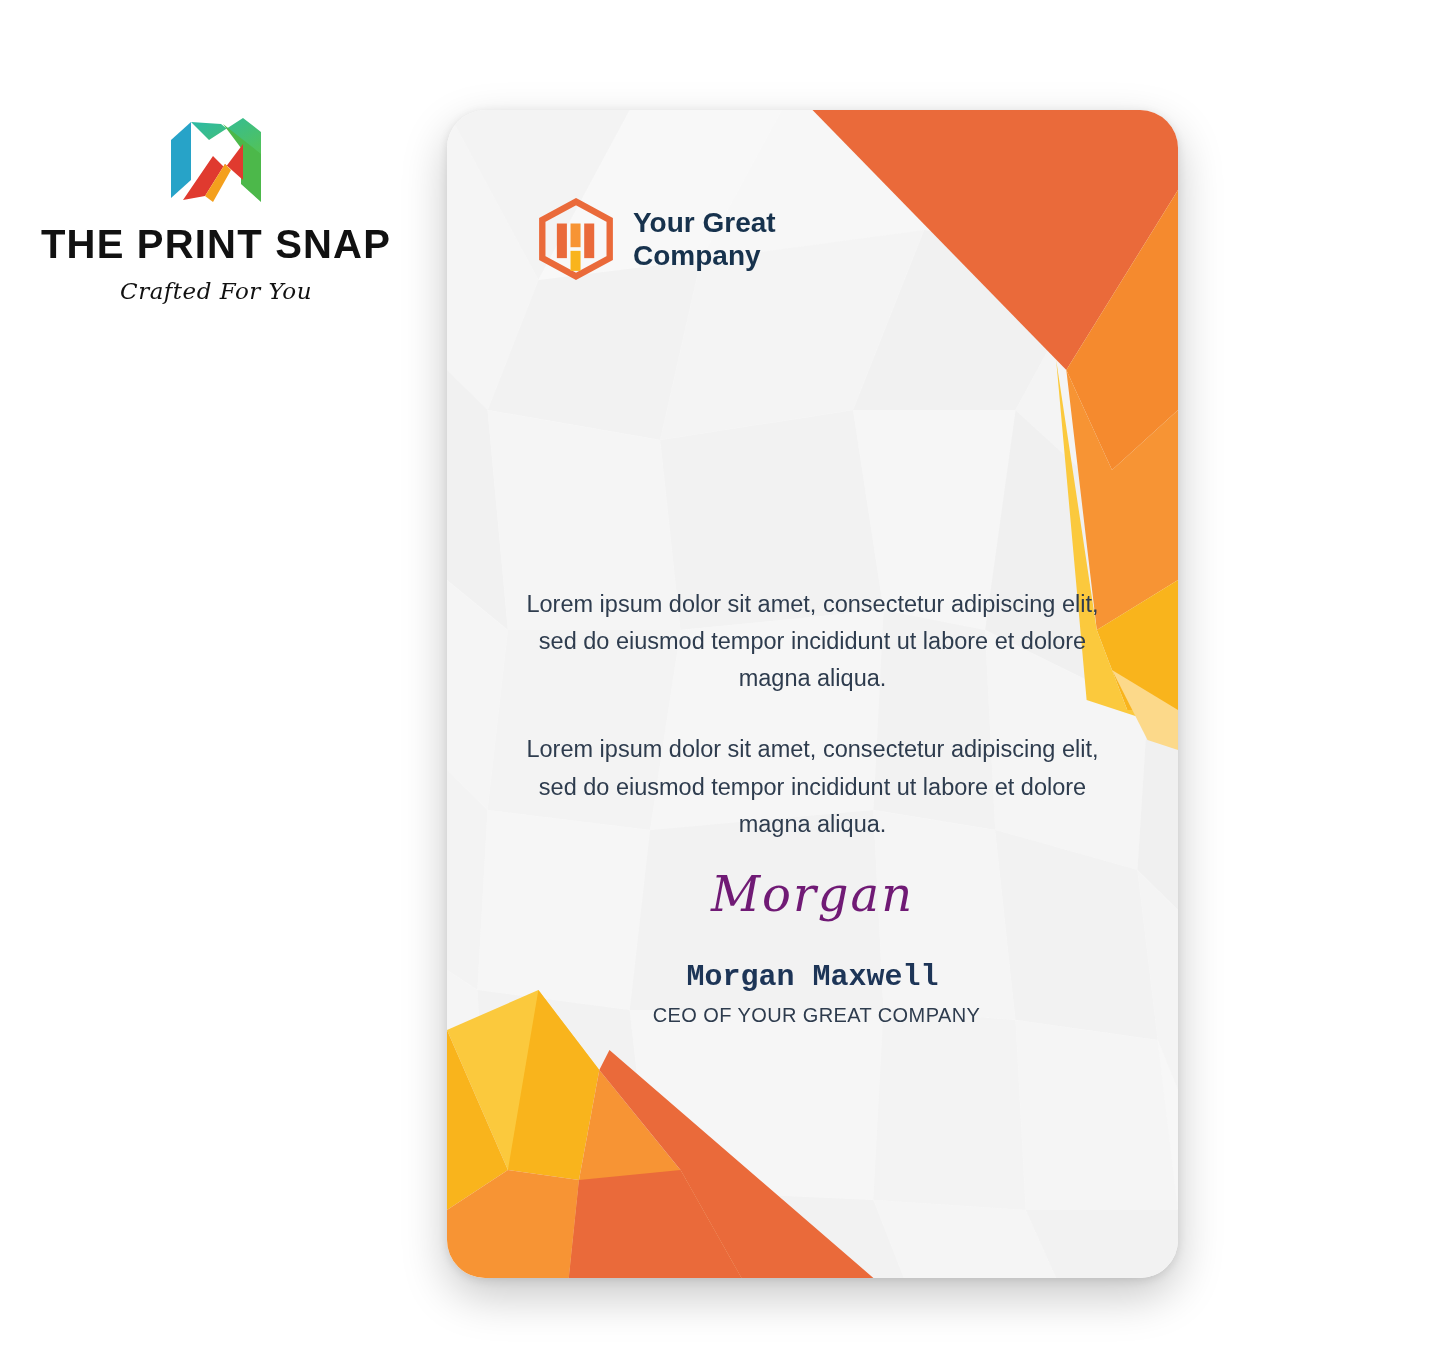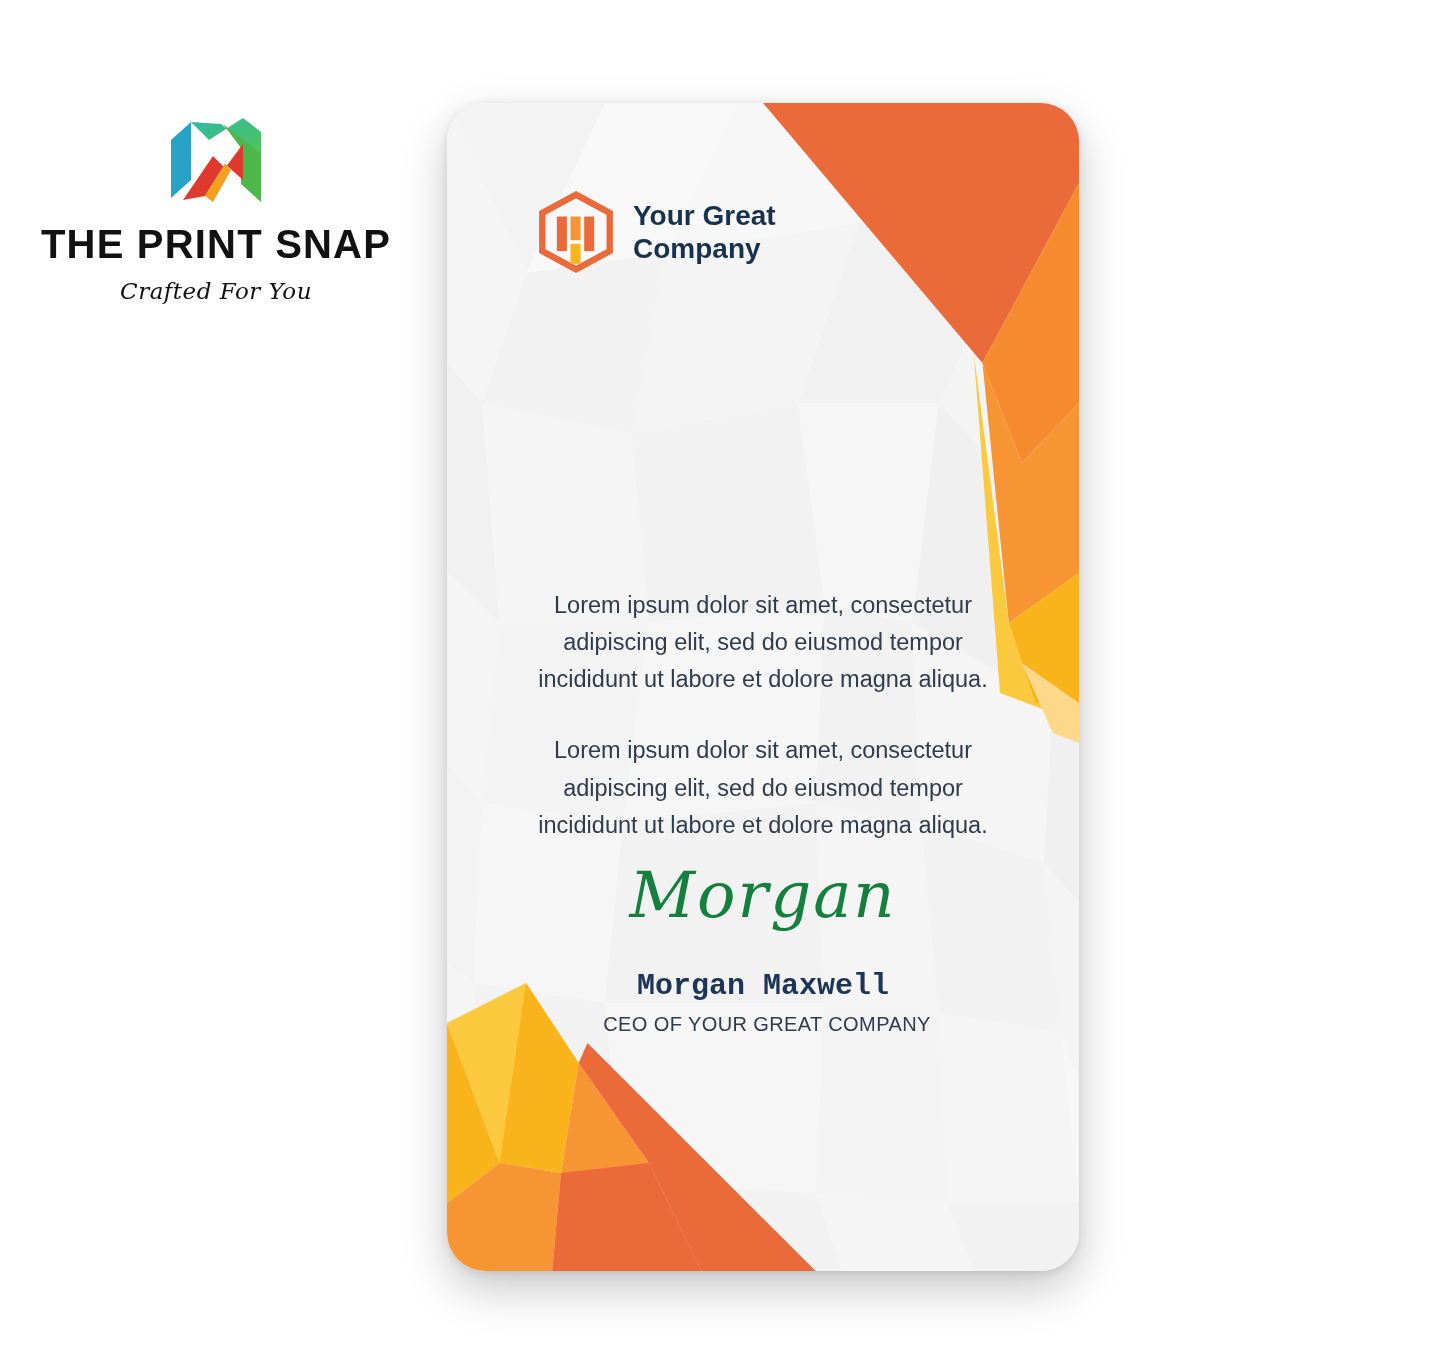--- a/index.html
+++ b/index.html
@@ -43,22 +43,22 @@
     font-style: italic;
     font-size: 23px;
     color: #111111;
     letter-spacing: 0.5px;
   }
 
   
   .card-wrap {
     position: absolute;
     left: 447px;
-    top: 103px;
-    width: 632px;
+    top: 110px;
+    width: 731px;
     height: 1168px;
   }
   .card {
     position: absolute;
     inset: 0;
     border-radius: 38px;
     overflow: hidden;
     background: #f7f7f7;
     box-shadow: 0 18px 46px rgba(0,0,0,0.22), 0 2px 10px rgba(0,0,0,0.10);
   }
@@ -112,37 +112,37 @@
     top: 468px;
     left: 72px;
     right: 72px;
     z-index: 5;
   }
   .para {
     text-align: center;
     font-size: 23.5px;
     line-height: 1.58;
     color: #2e3c4e;
-    margin: 16px 0 34px 0;
+    margin: 8px 0 34px 0;
   }
   .para:last-child { margin-bottom: 0; }
 
   .signature {
     position: absolute;
     top: 760px;
     left: 0;
     right: 0;
     text-align: center;
     z-index: 5;
   }
   .sig-mark {
     font-family: "DejaVu Serif", serif;
     font-style: italic;
-    font-size: 64px;
-    color: #15803d;
+    font-size: 48px;
+    color: #701a75;
     letter-spacing: 2px;
     line-height: 1;
   }
   .sig-name {
     margin-top: 42px;
     font-size: 30px;
     font-weight: bold;
     color: #1d3557;
     font-family: Liberation Mono, monospace;
   }

